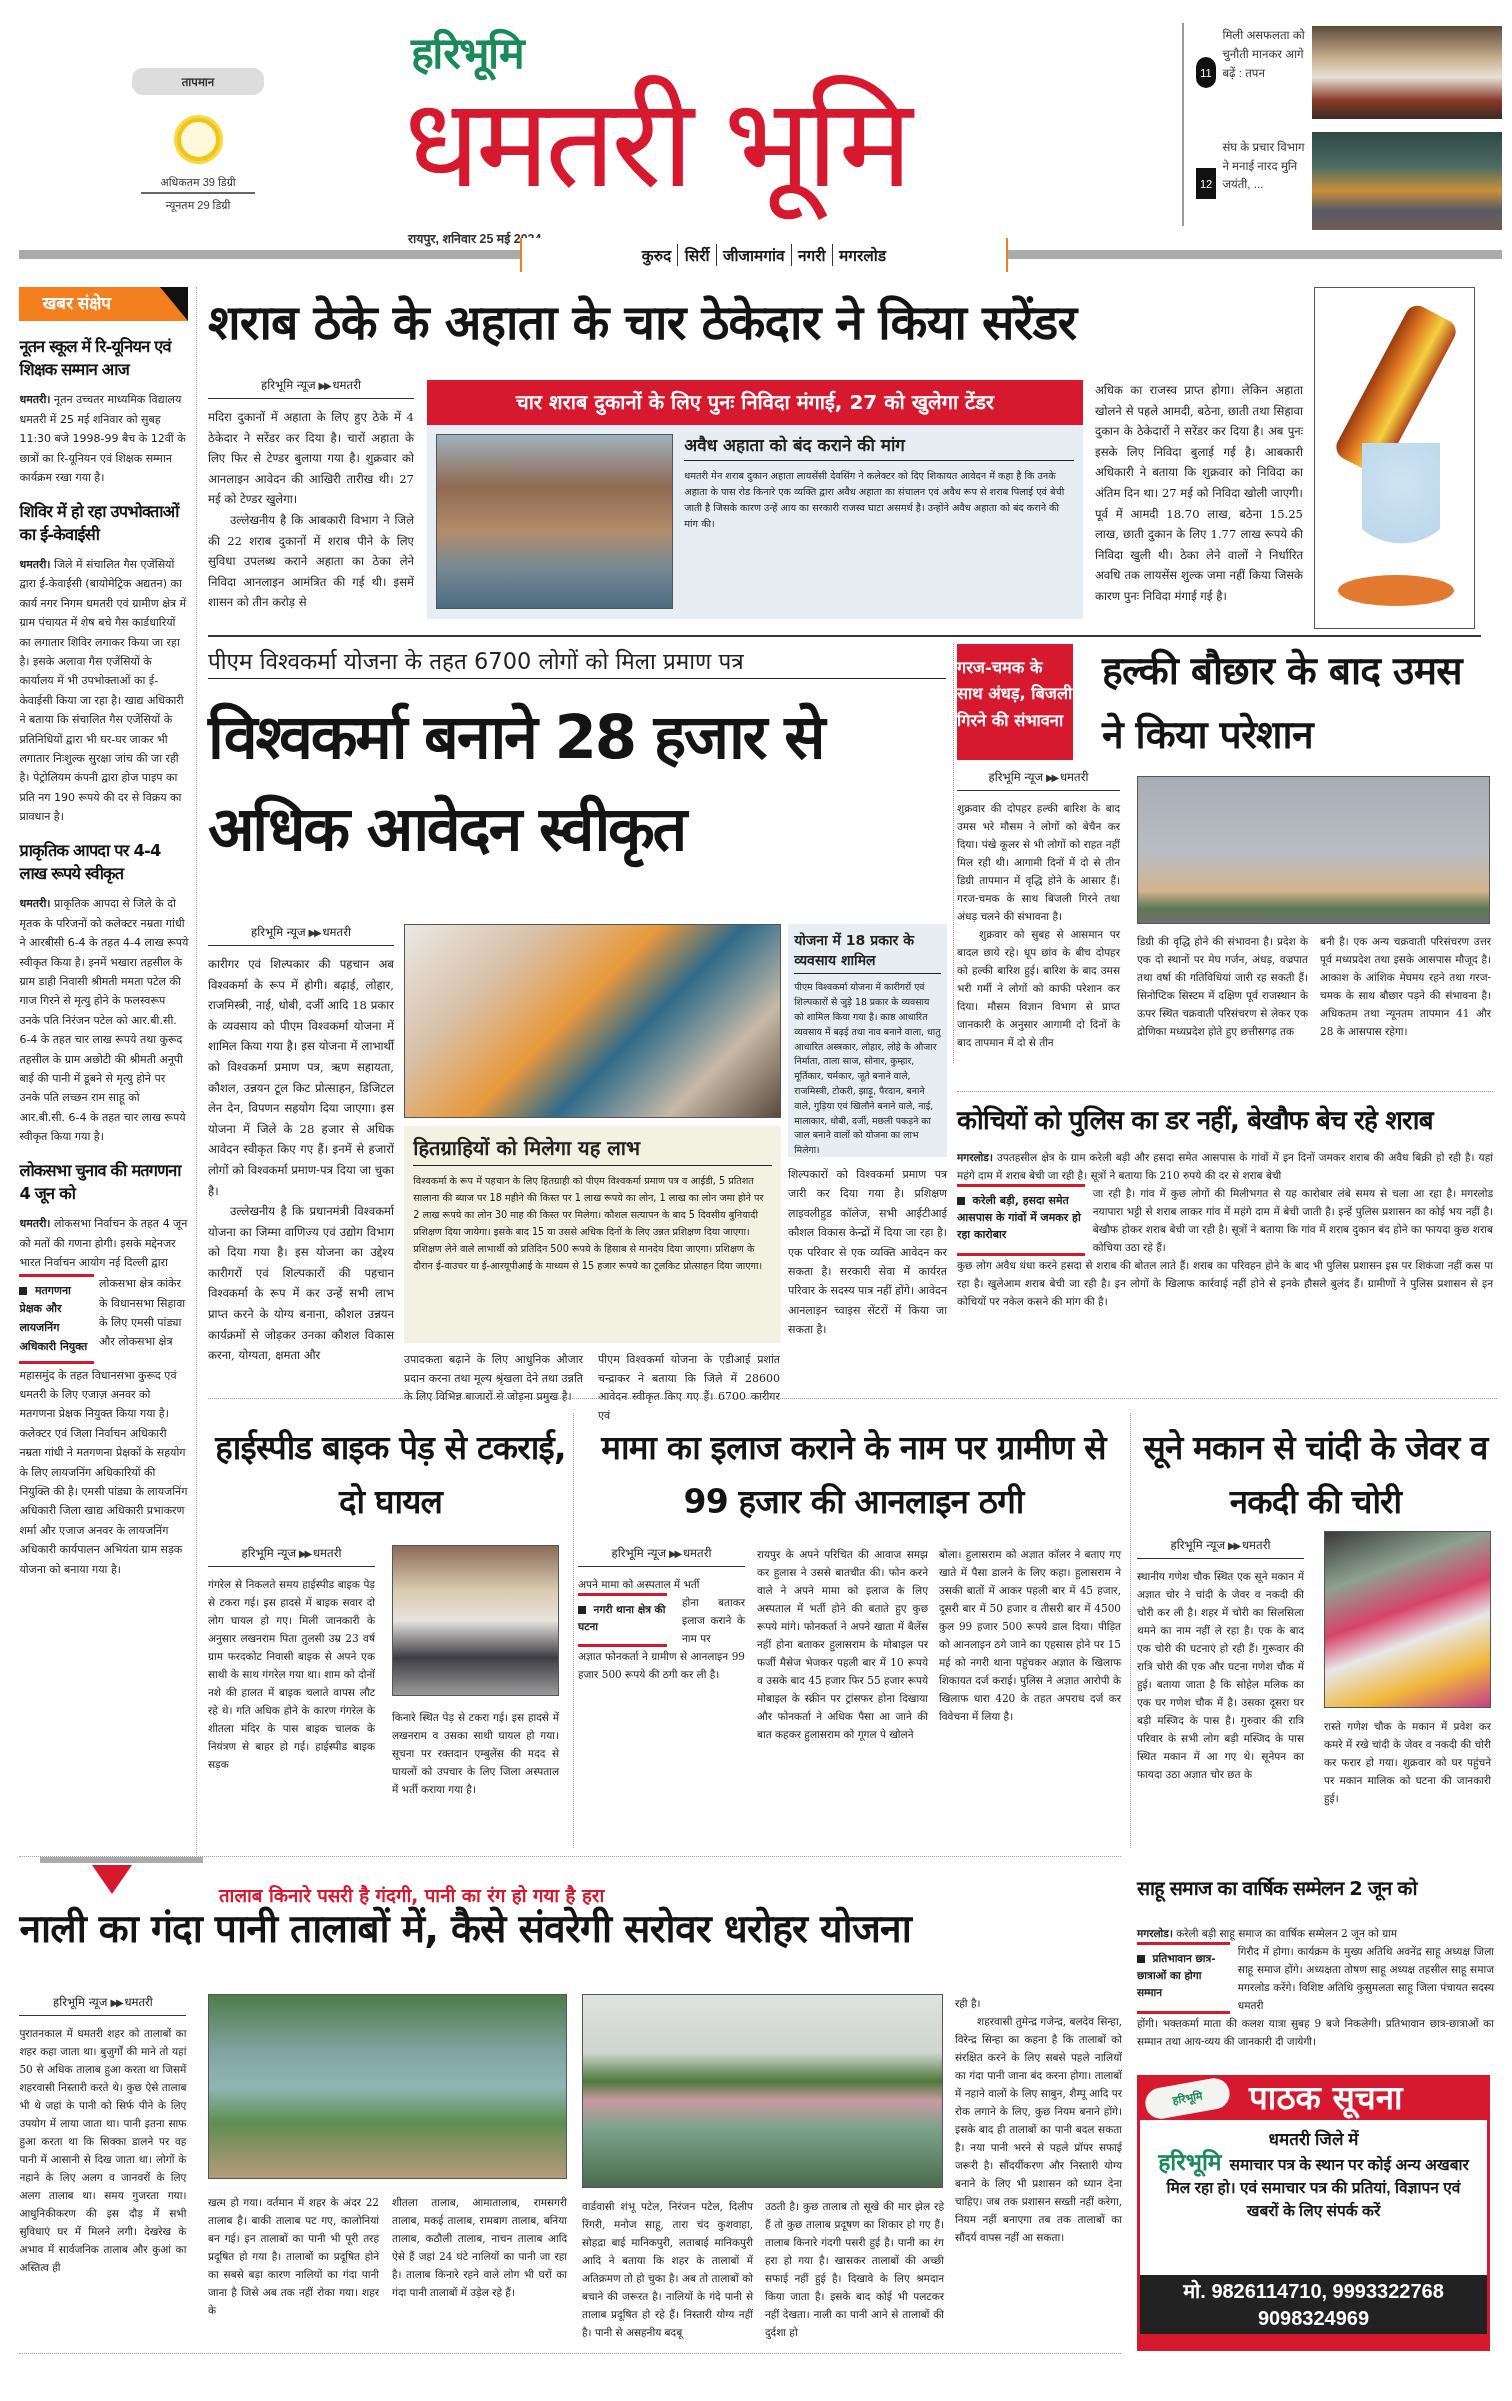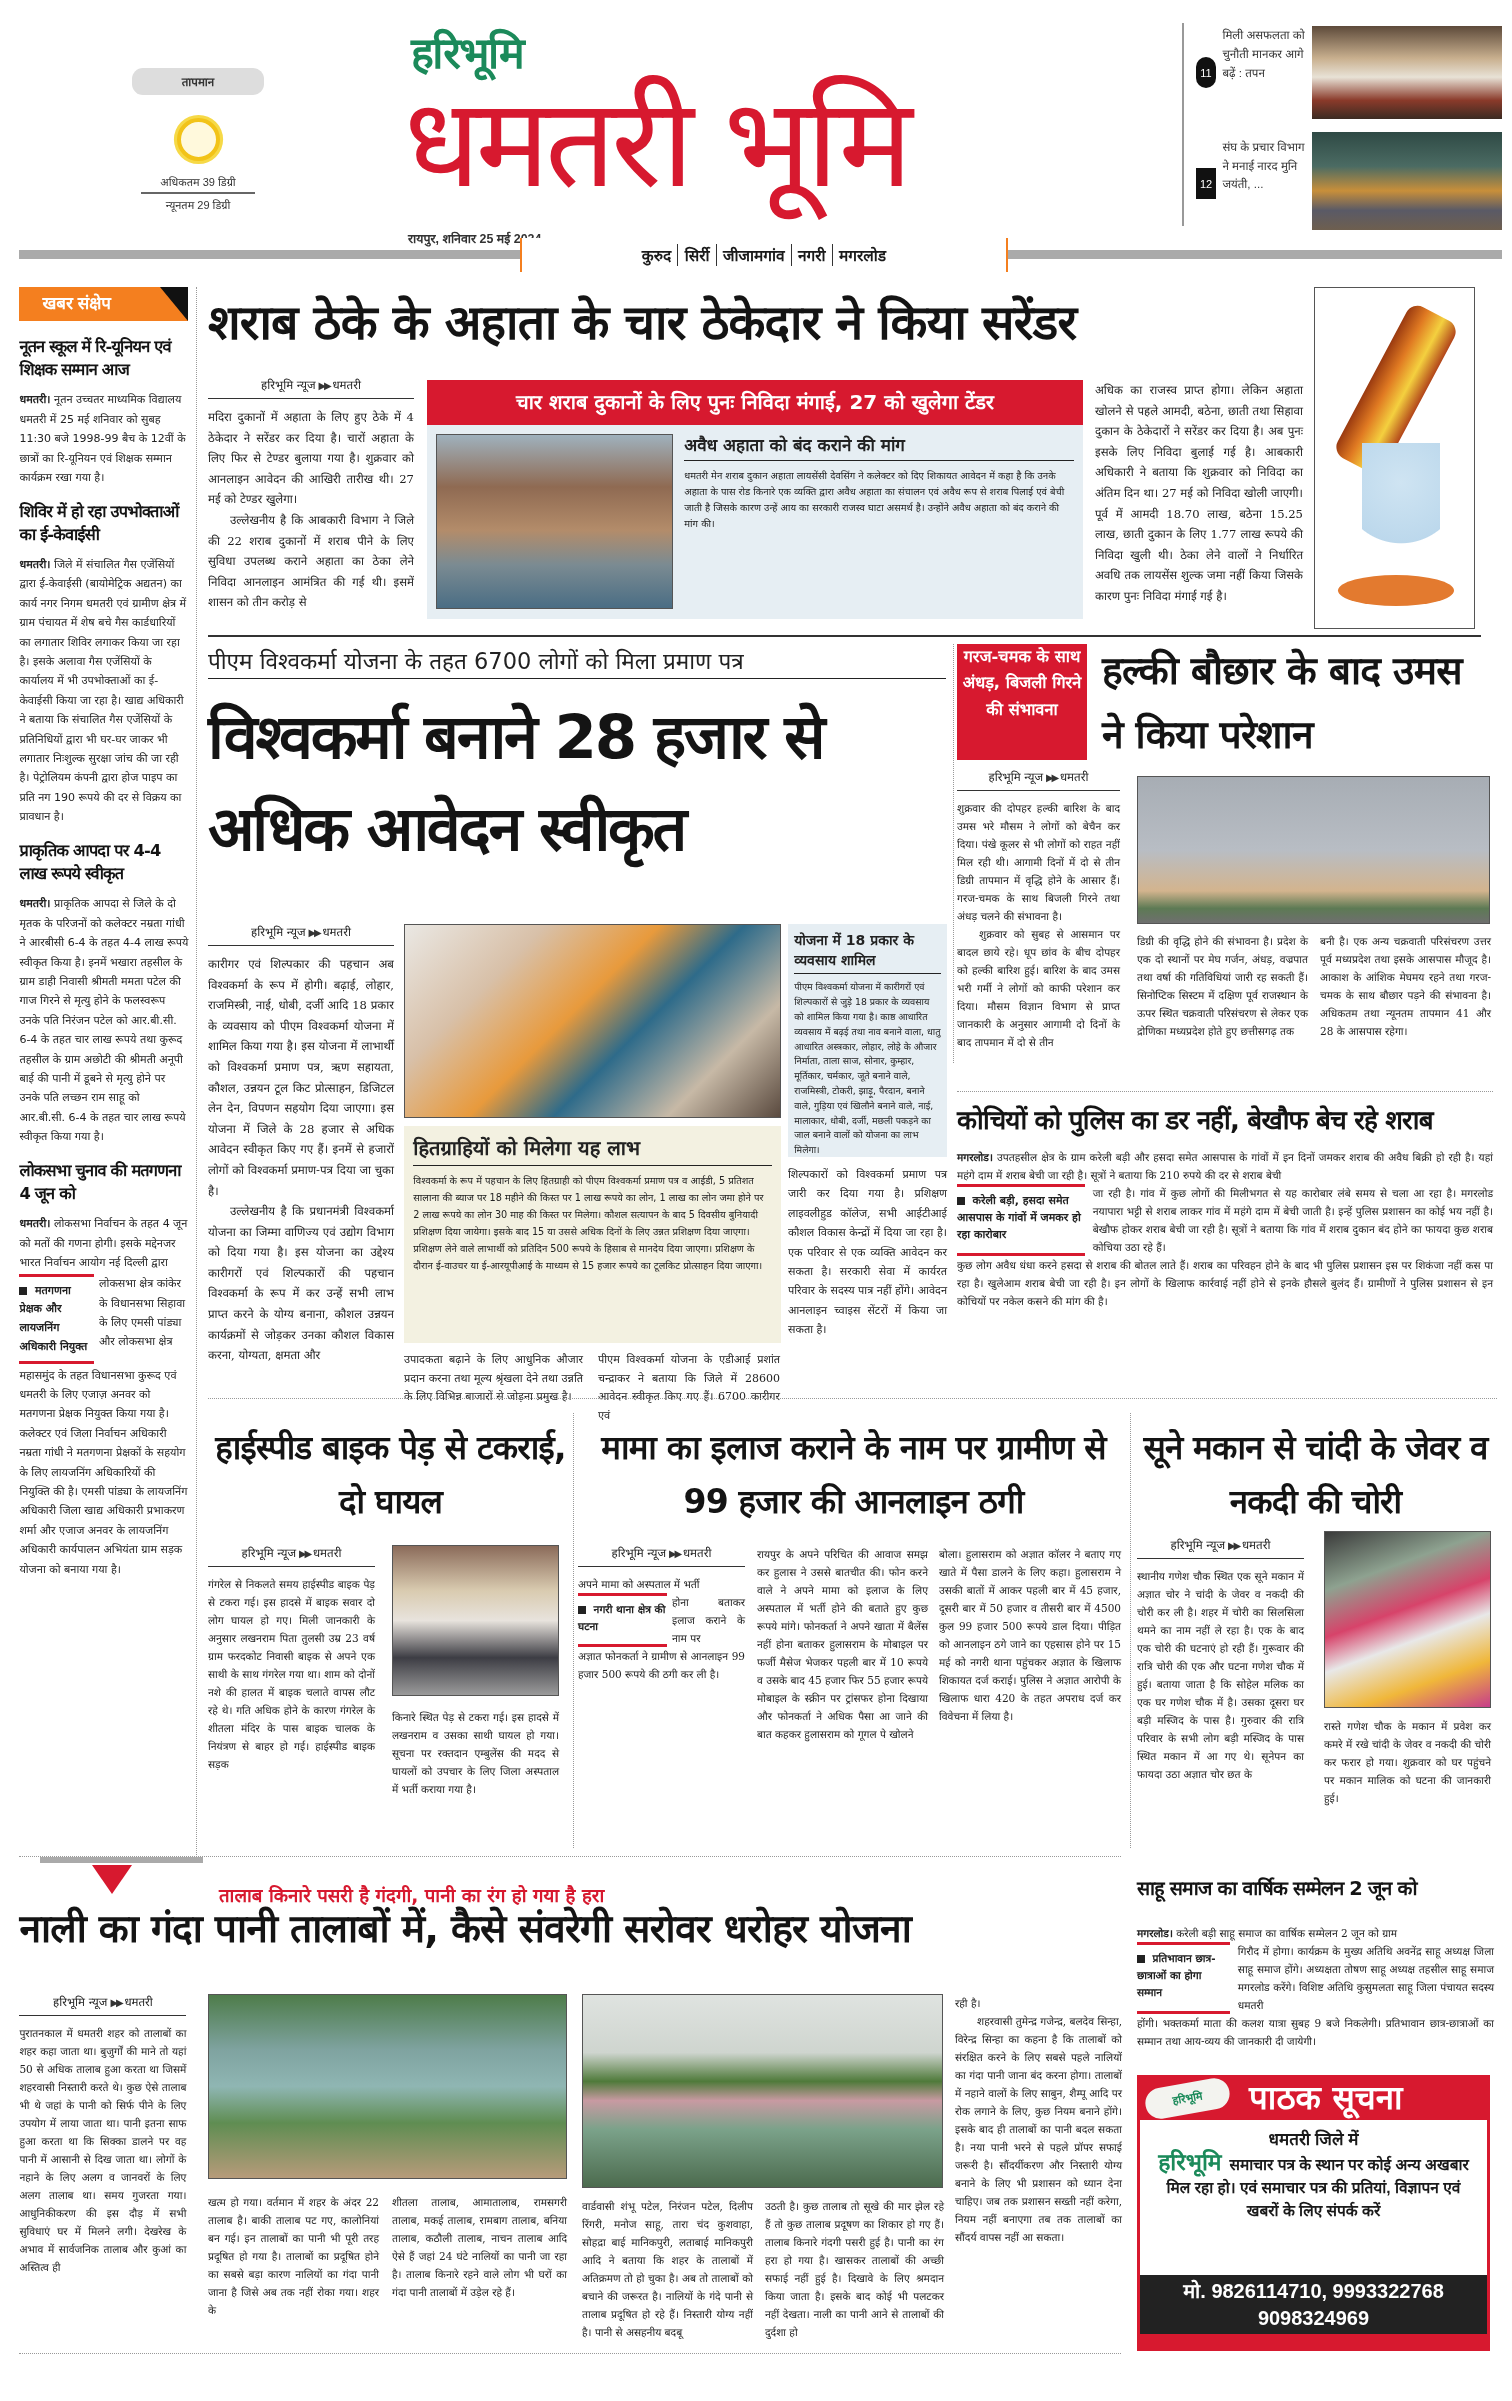--- a/index.html
+++ b/index.html
@@ -134,21 +134,21 @@
 
 <div class="abs box" style="left:788px;top:924px;width:159px;height:233px;padding:6.2px">
   <div class="subhl" style="font-size:14px;line-height:20px">योजना में 18 प्रकार के व्यवसाय शामिल</div>
   <div class="smalltxt" style="font-size:9.3px;line-height:14.8px">पीएम विश्वकर्मा योजना में कारीगरों एवं शिल्पकारों से जुड़े 18 प्रकार के व्यवसाय को शामिल किया गया है। काष्ठ आधारित व्यवसाय में बढ़ई तथा नाव बनाने वाला, धातु आधारित अस्त्रकार, लोहार, लोहे के औजार निर्माता, ताला साज, सोनार, कुम्हार, मूर्तिकार, चर्मकार, जूते बनाने वाले, राजमिस्त्री, टोकरी, झाड़ू, पैरदान, बनाने वाले, गुड़िया एवं खिलौने बनाने वाले, नाई, मालाकार, धोबी, दर्जी, मछली पकड़ने का जाल बनाने वालों को योजना का लाभ मिलेगा।</div>
 </div>
 <div class="abs txt" style="left:788px;top:1165px;width:159px;font-size:11px;line-height:19.4px">
     <p>शिल्पकारों को विश्वकर्मा प्रमाण पत्र जारी कर दिया गया है। प्रशिक्षण लाइवलीहुड कॉलेज, सभी आईटीआई कौशल विकास केन्द्रों में दिया जा रहा है। एक परिवार से एक व्यक्ति आवेदन कर सकता है। सरकारी सेवा में कार्यरत परिवार के सदस्य पात्र नहीं होंगे। आवेदन आनलाइन च्वाइस सेंटरों में किया जा सकता है।</p>
   </div>
 
 <div class="abs vdots" style="left:953px;top:644px;height:419px"></div>
-<div class="abs redbar" style="left:957px;top:644px;width:130px;height:116px;font-size:16.3px;line-height:26.4px;font-weight:bold;text-align:center;padding-top:0;font-family:'DejaVu Sans',sans-serif">गरज-चमक के साथ अंधड़, बिजली गिरने की संभावना</div>
+<div class="abs redbar" style="left:957px;top:644px;width:116px;height:116px;font-size:16.3px;line-height:26.4px;font-weight:bold;padding-top:11px;font-family:'DejaVu Sans',sans-serif">गरज-चमक के साथ अंधड़, बिजली गिरने की संभावना</div>
 <div class="abs hl" style="left:1102px;top:639px;width:388px;font-size:39px;line-height:64px;text-align:left">हल्की बौछार के बाद उमस ने किया परेशान</div>
 
 <div class="abs" style="left:957px;top:769px;width:163px">
   <div class="byline"><span>हरिभूमि न्यूज</span><span class="arr">▶▶</span><span>धमतरी</span></div>
   <div class="txt" style="font-size:10.5px;line-height:18px">
       <p>शुक्रवार की दोपहर हल्की बारिश के बाद उमस भरे मौसम ने लोगों को बेचैन कर दिया। पंखे कूलर से भी लोगों को राहत नहीं मिल रही थी। आगामी दिनों में दो से तीन डिग्री तापमान में वृद्धि होने के आसार हैं। गरज-चमक के साथ बिजली गिरने तथा अंधड़ चलने की संभावना है।</p>
       <p>शुक्रवार को सुबह से आसमान पर बादल छाये रहे। धूप छांव के बीच दोपहर को हल्की बारिश हुई। बारिश के बाद उमस भरी गर्मी ने लोगों को काफी परेशान कर दिया। मौसम विज्ञान विभाग से प्राप्त जानकारी के अनुसार आगामी दो दिनों के बाद तापमान में दो से तीन</p>
     </div>
 </div>
 <div class="abs photo" style="left:1137px;top:776px;width:353px;height:148px;background:linear-gradient(180deg,#a7adb4 0%,#b8bdc4 50%,#d3b48e 78%,#5d7a54 90%,#6f6f6f 100%)"></div>
@@ -181,21 +181,21 @@
 <div class="abs photo" style="left:392px;top:1545px;width:167px;height:151px;background:linear-gradient(180deg,#8b6b5a 0%,#d9cbb0 30%,#e8e3dd 50%,#3d3d44 75%,#9b9b9b 100%)"></div>
 <div class="abs txt" style="left:392px;top:1708px;width:167px;font-size:10.5px;line-height:18px">
     <p>किनारे स्थित पेड़ से टकरा गई। इस हादसे में लखनराम व उसका साथी घायल हो गया। सूचना पर रक्तदान एम्बुलेंस की मदद से घायलों को उपचार के लिए जिला अस्पताल में भर्ती कराया गया है।</p>
   </div>
 <div class="abs vdots" style="left:573px;top:1413px;height:435px"></div>
 
 <div class="abs hl" style="left:578px;top:1421px;width:551px;font-size:33px;line-height:54px;text-align:center">मामा का इलाज कराने के नाम पर ग्रामीण से 99 हजार की आनलाइन ठगी</div>
 <div class="abs" style="left:578px;top:1545px;width:167px">
   <div class="byline"><span>हरिभूमि न्यूज</span><span class="arr">▶▶</span><span>धमतरी</span></div>
   <div class="txt" style="font-size:10.5px;line-height:18px">अपने मामा को अस्पताल में भर्ती</div>
-  <div style="display:flex;gap:5px">
+  <div style="display:flex;gap:15px">
     <div class="pull" style="width:89px;font-size:10.5px;line-height:17px;border-width:3.1px"><span class="sq"></span><span>नगरी थाना क्षेत्र की घटना</span></div>
     <div class="txt" style="flex:1;font-size:10.5px;line-height:18px">होना बताकर इलाज कराने के नाम पर</div>
   </div>
   <div class="txt" style="font-size:10.5px;line-height:18px">
       <p>अज्ञात फोनकर्ता ने ग्रामीण से आनलाइन 99 हजार 500 रूपये की ठगी कर ली है।</p>
     </div>
 </div>
 <div class="abs txt" style="left:757px;top:1545px;width:171px;font-size:10.5px;line-height:18px">
     <p>रायपुर के अपने परिचित की आवाज समझ कर हुलास ने उससे बातचीत की। फोन करने वाले ने अपने मामा को इलाज के लिए अस्पताल में भर्ती होने की बताते हुए कुछ रूपये मांगे। फोनकर्ता ने अपने खाता में बैलेंस नहीं होना बताकर हुलासराम के मोबाइल पर फर्जी मैसेज भेजकर पहली बार में 10 रूपये व उसके बाद 45 हजार फिर 55 हजार रूपये मोबाइल के स्क्रीन पर ट्रांसफर होना दिखाया और फोनकर्ता ने अधिक पैसा आ जाने की बात कहकर हुलासराम को गूगल पे खोलने</p>
   </div>

